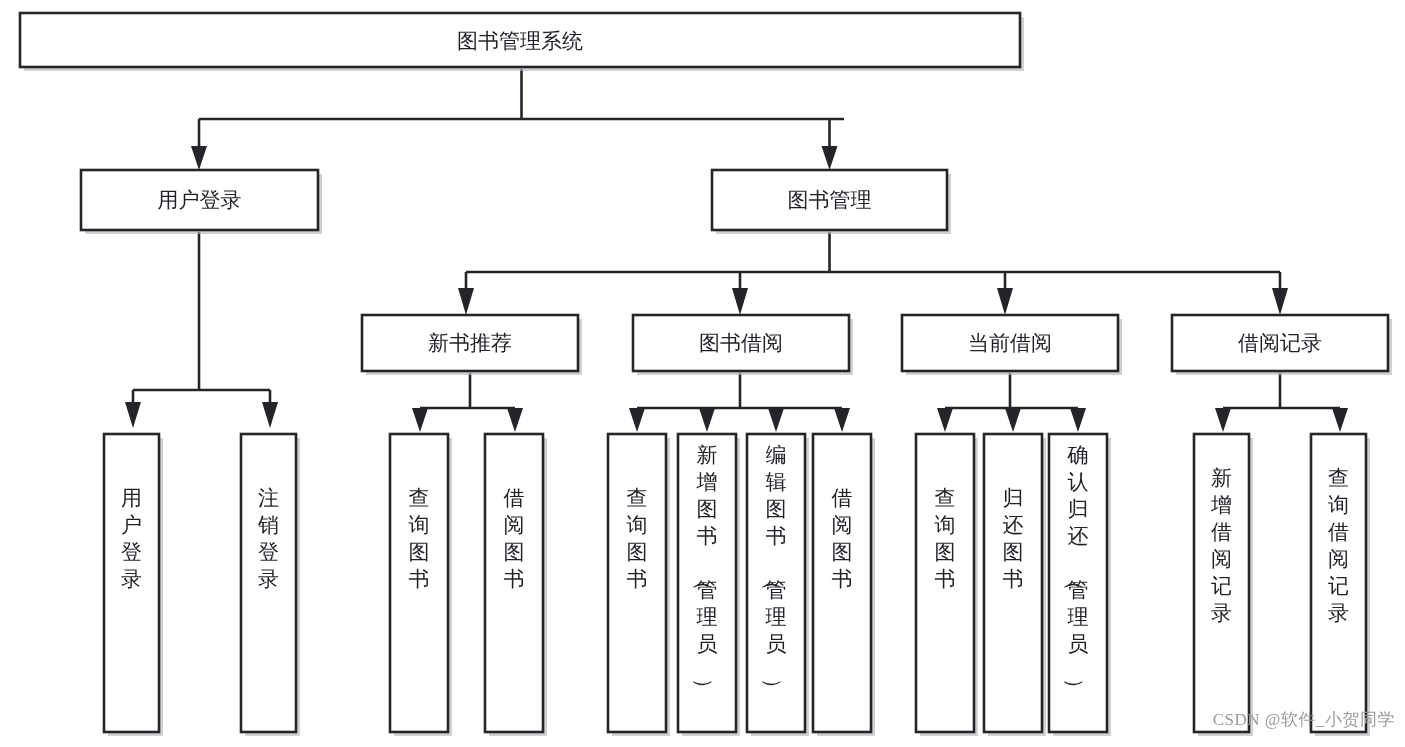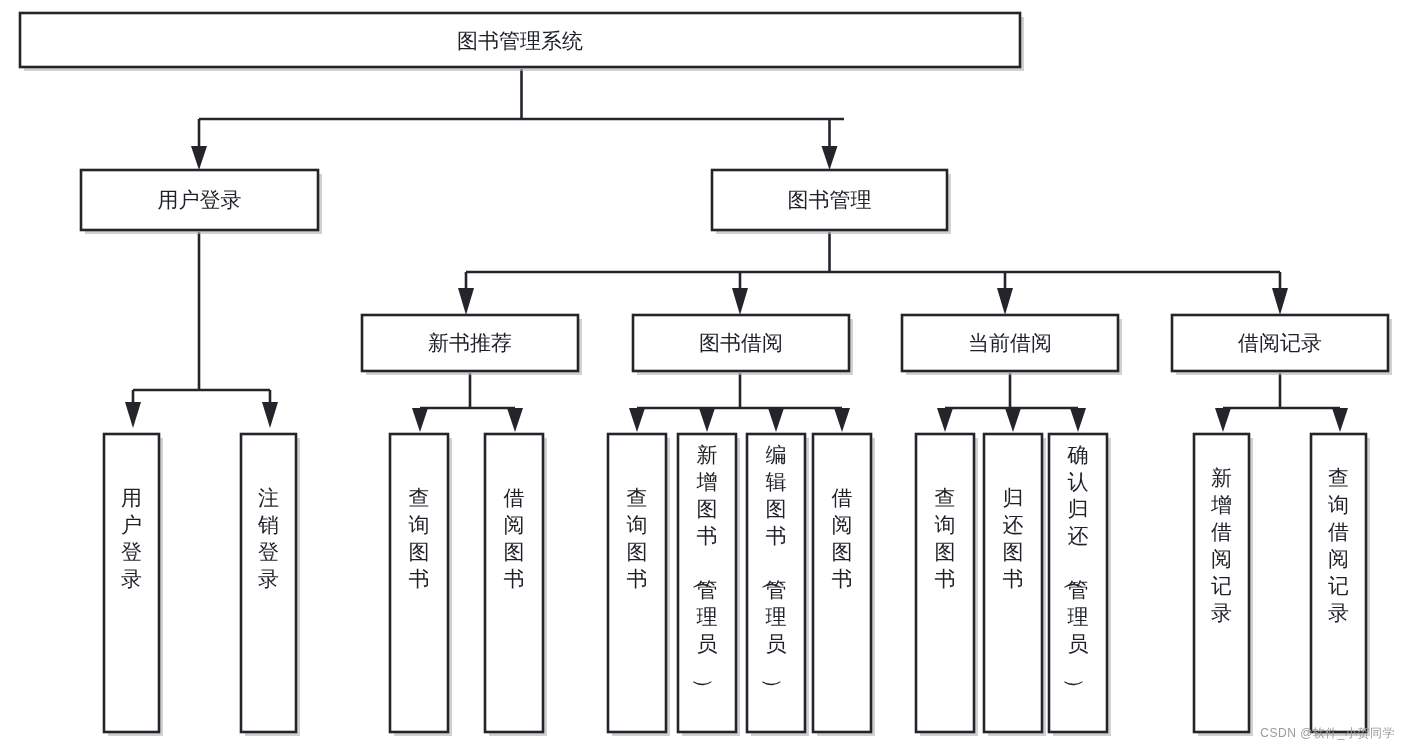--- a/index.html
+++ b/index.html
@@ -54,23 +54,23 @@
     stroke-width: 2.6;
     fill: none;
     stroke-linecap: butt;
   }
   .arrow-head {
     fill: #23252b;
   }
   .watermark-text {
     position: absolute;
     right: 10px;
-    bottom: 5px;
-    font-family: Liberation Sans, sans-serif;
-    font-size: 12px;
+    bottom: 16px;
+    font-family: Liberation Serif, serif;
+    font-size: 17px;
     color: #9a9a9a;
     white-space: nowrap;
     letter-spacing: 0.5px;
     user-select: none;
   }
 </style>
 </head>
 <body>
 
 <div id="diagram-root">

